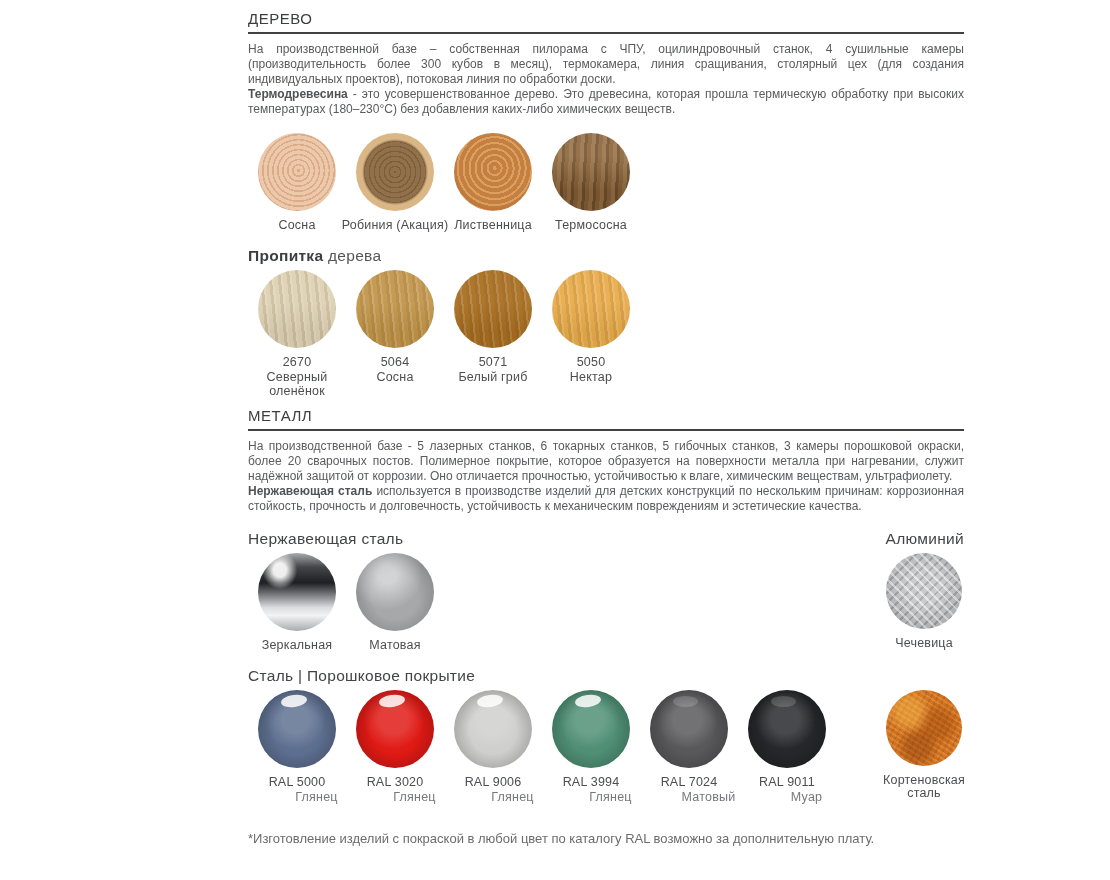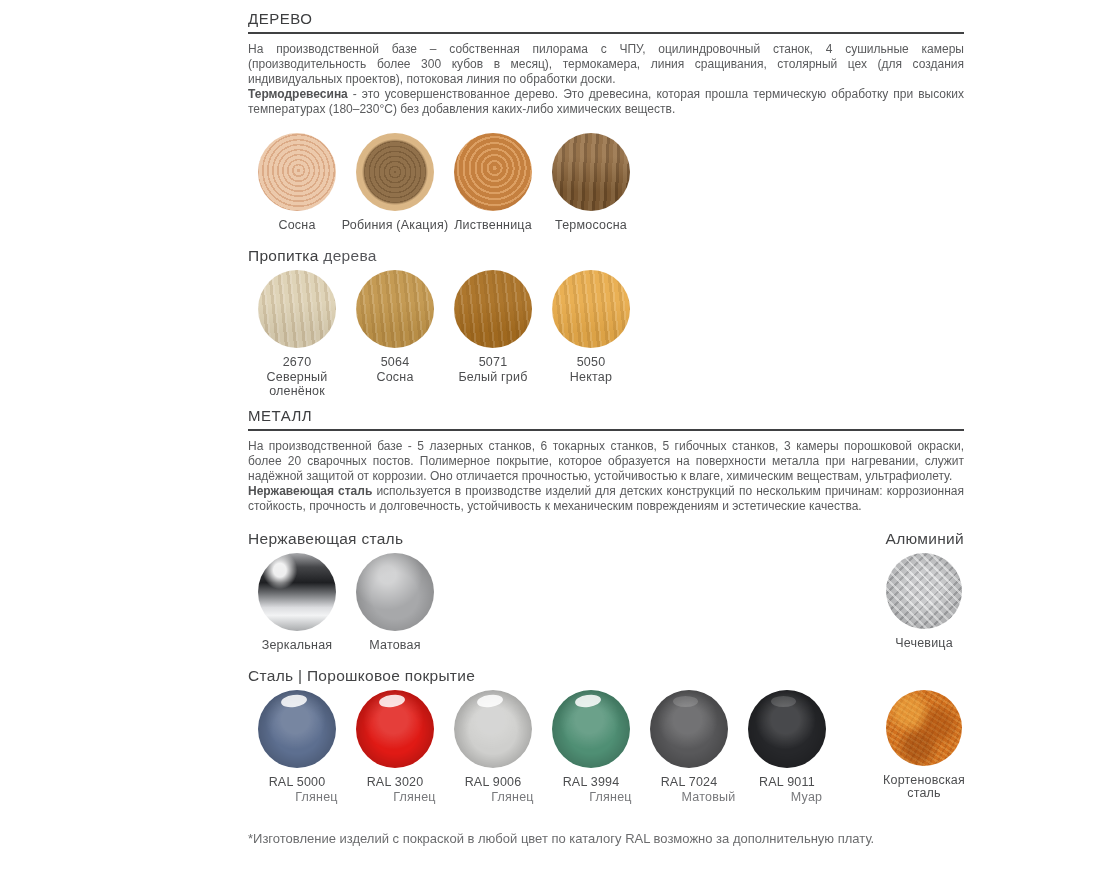--- a/index.html
+++ b/index.html
@@ -9,21 +9,21 @@
 
   .main-title{margin:11px 0 0;font-size:15px;line-height:16px;font-weight:400;color:#3c3d3f;
               letter-spacing:.5px;padding-bottom:5px;border-bottom:2px solid #404143;}
   .main-title.metal{margin-top:10px;}
 
   p.body{margin:0;font-size:12px;line-height:15px;text-align:justify;color:#5a5b5d;}
   p.body.first{margin-top:8px;}
   p.body strong{font-weight:700;color:#515254;}
 
   .sub-title{margin:14px 0 0;font-size:15.5px;line-height:17px;font-weight:400;color:#434446;letter-spacing:.3px;}
-  .sub-title strong{font-weight:400;color:#3d3e40;}
+  .sub-title strong{font-weight:700;color:#3d3e40;}
   .sub-title .lite{color:#55565a;}
   .heading-row{display:flex;justify-content:space-between;align-items:baseline;margin-top:16px;}
   .heading-row .sub-title{margin:0;}
 
   .row{display:flex;align-items:flex-start;margin-top:6px;}
   .row.species{margin-top:16px;}
   .cell{width:98px;display:flex;flex-direction:column;align-items:center;}
   .cell.right{margin-left:auto;width:80px;}
 
   .circle{width:78px;height:78px;border-radius:50%;position:relative;overflow:hidden;flex:0 0 auto;}

